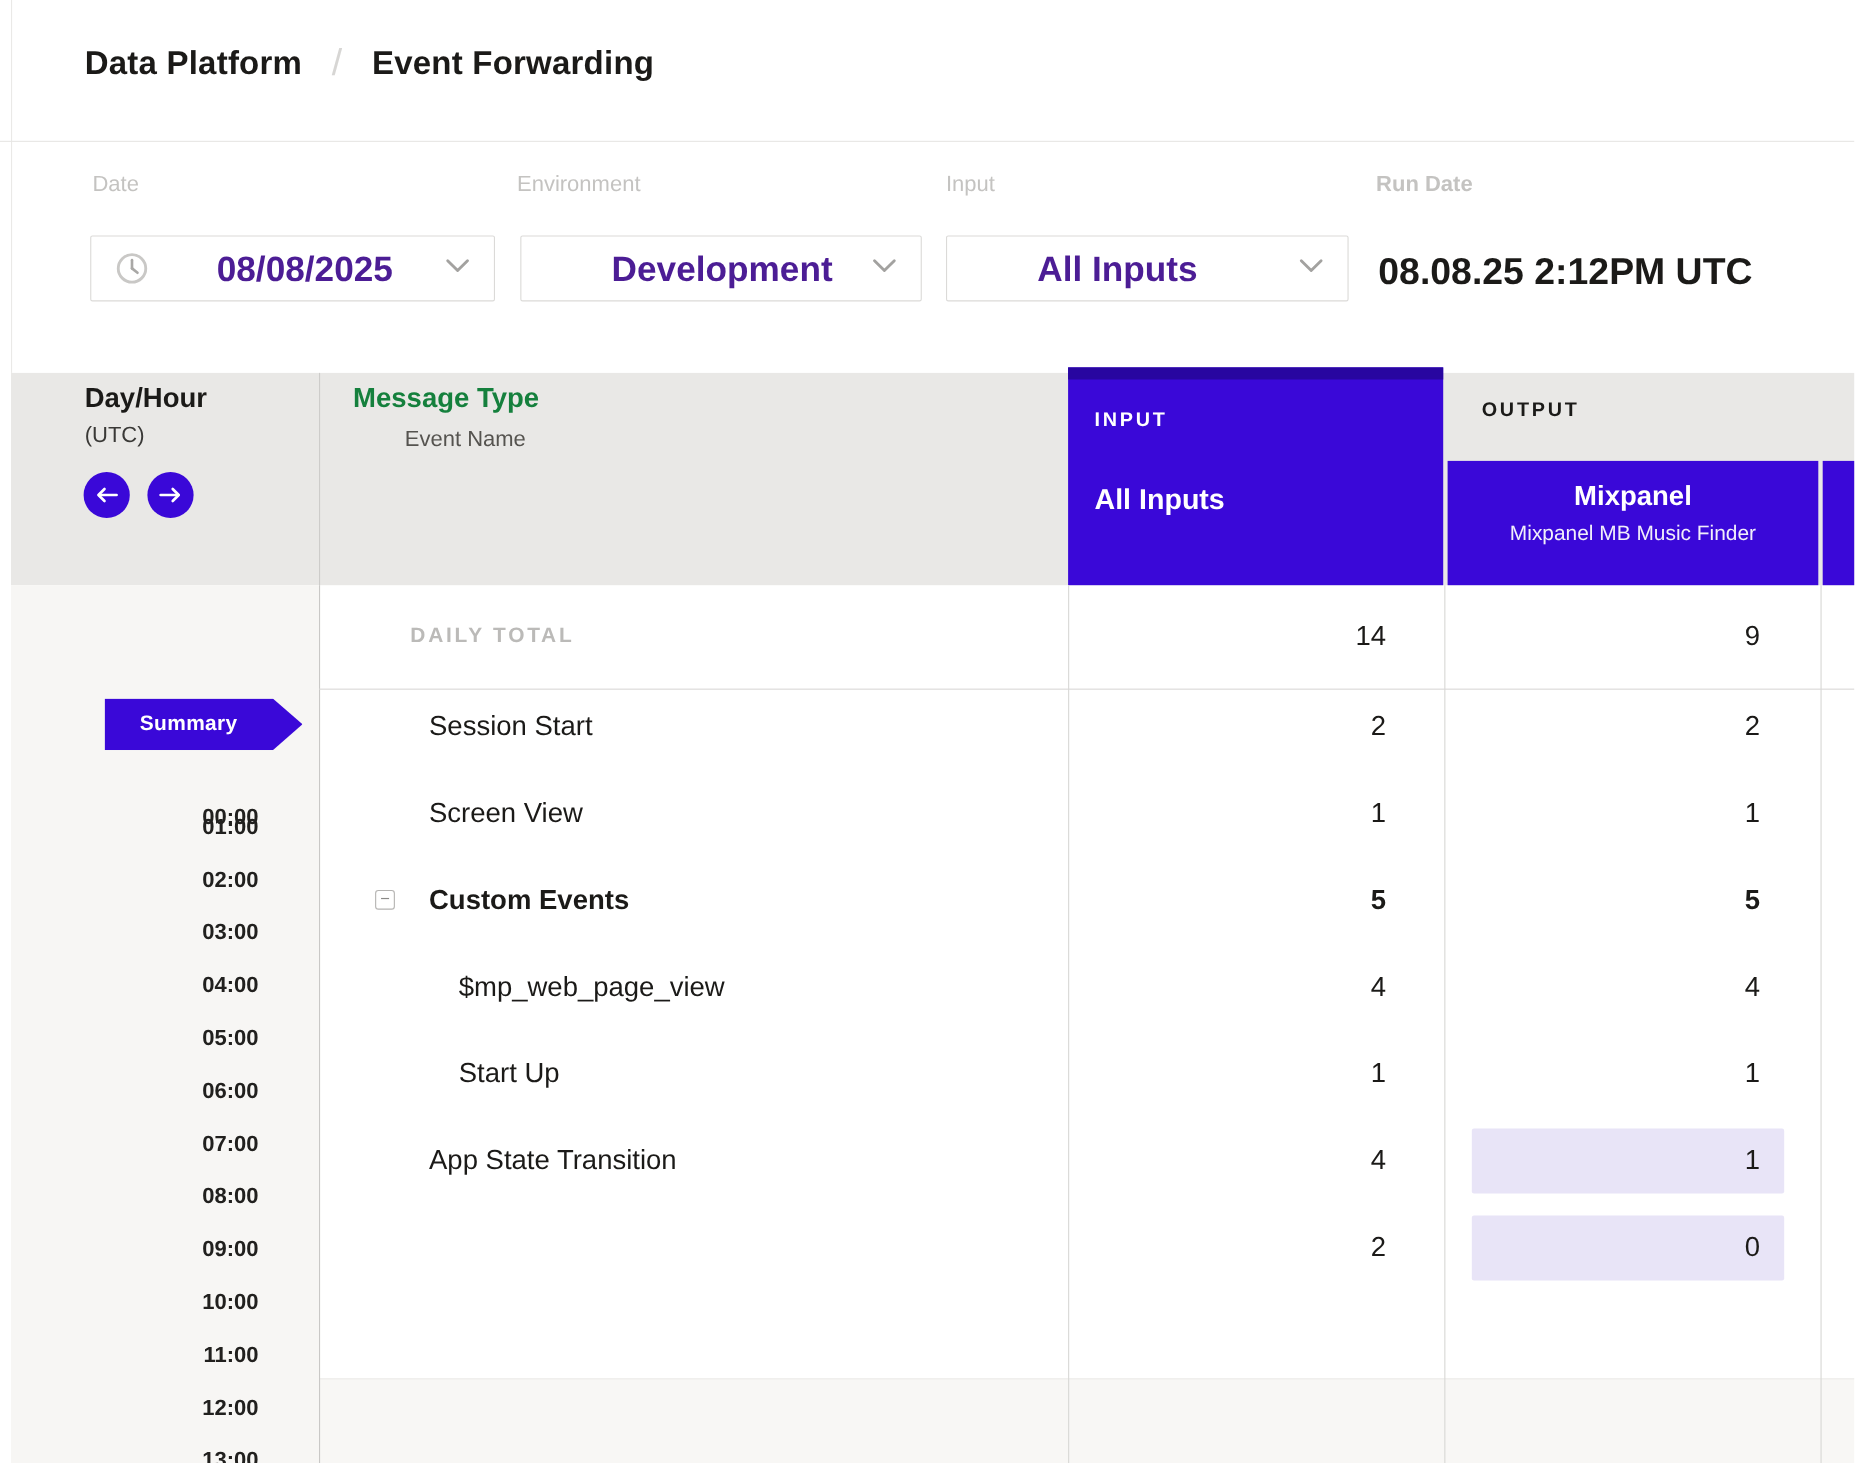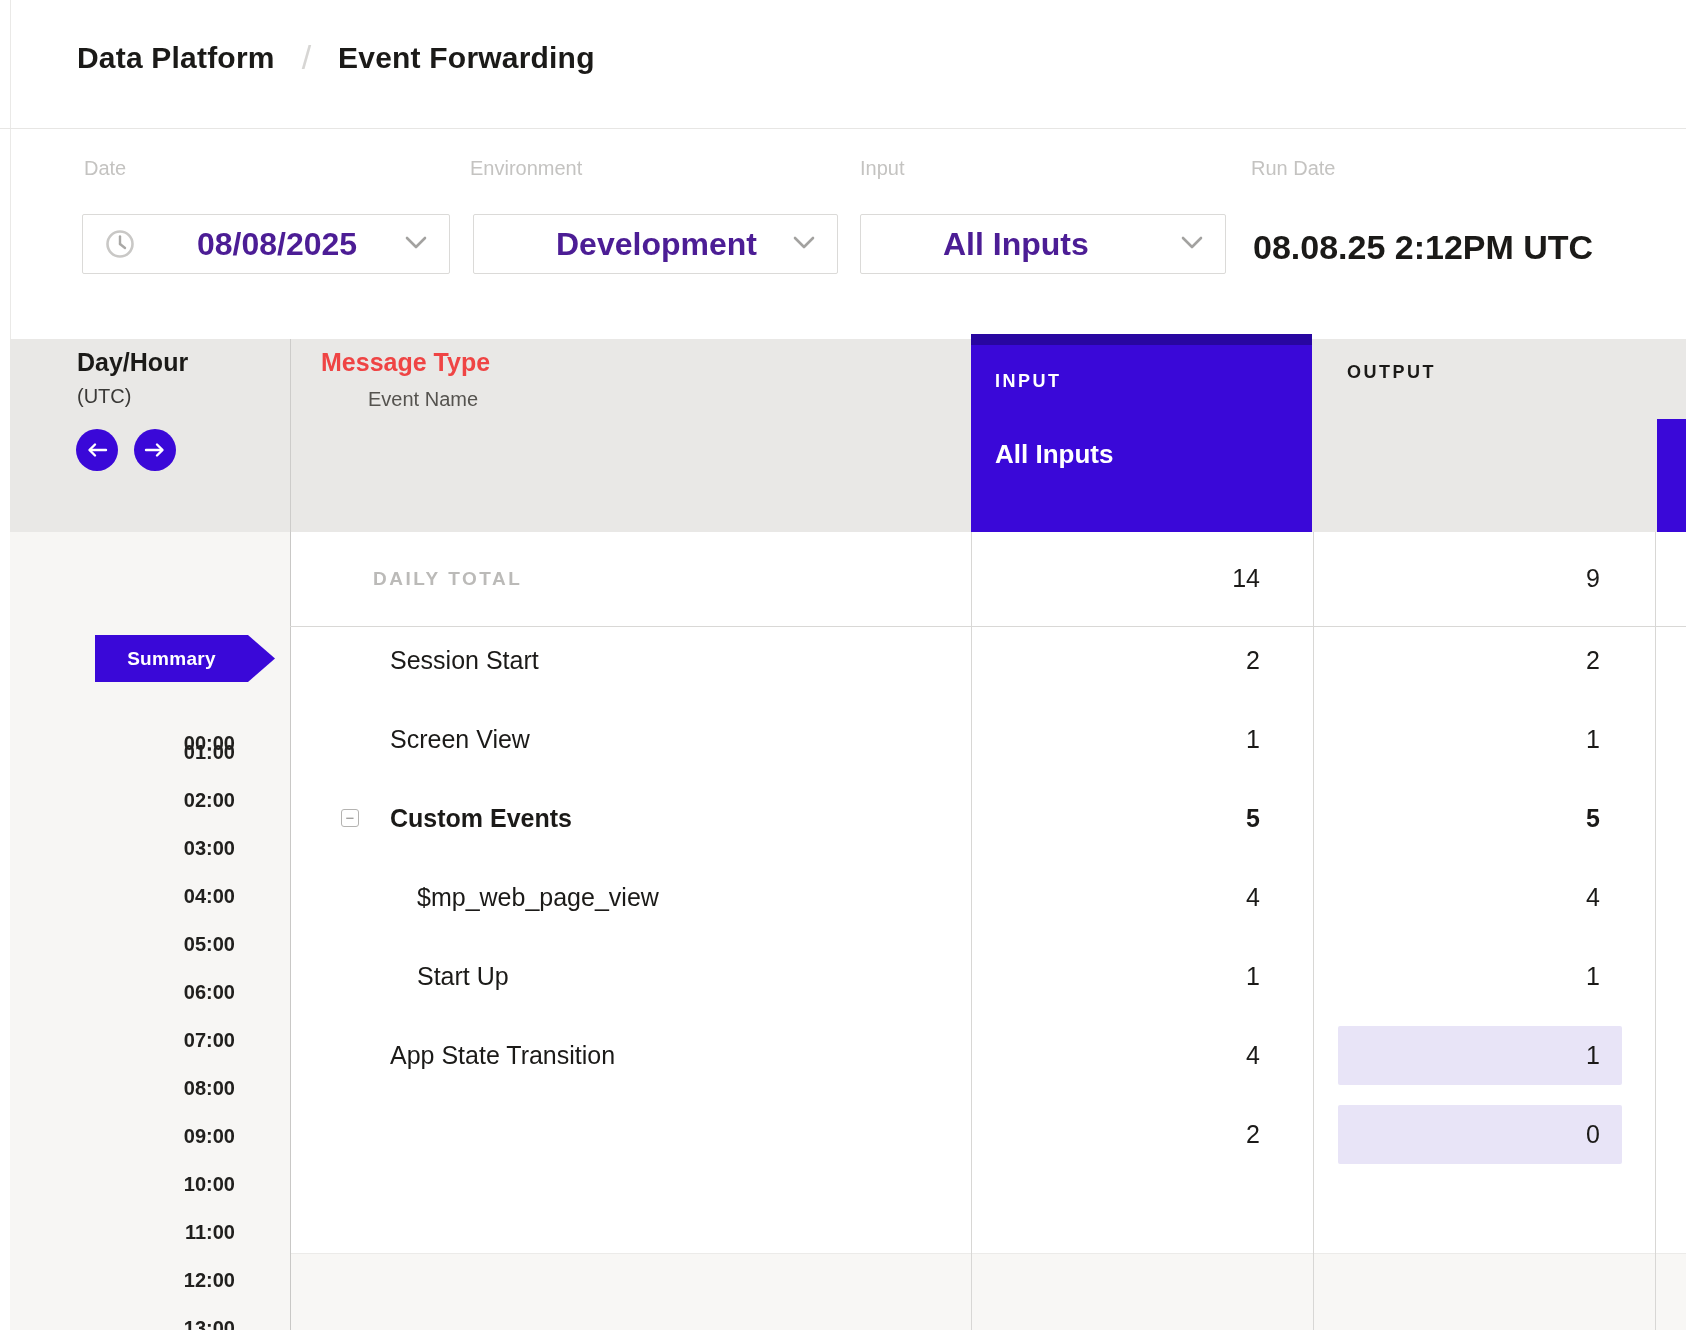--- a/index.html
+++ b/index.html
@@ -26,21 +26,21 @@
   .chev{margin-left:auto;flex:0 0 auto;}
   .rundate-value{position:absolute;left:1253px;top:228px;font-size:34px;font-weight:700;color:#1B1A18;}
 
   
   .band{position:absolute;left:10px;top:339px;width:1676px;height:193px;background:#E9E8E6;}
   .band-day-divider{position:absolute;left:290px;top:339px;width:1px;height:193px;background:#CDCCCA;}
   .dayhour-title{position:absolute;left:77px;top:348px;font-size:25px;font-weight:700;color:#1B1A18;}
   .dayhour-sub{position:absolute;left:77px;top:385px;font-size:20px;color:#3A3937;}
   .nav-btn{position:absolute;top:429px;width:42px;height:42px;border-radius:50%;background:var(--purple);color:#fff;display:flex;align-items:center;justify-content:center;cursor:pointer;}
   .nav-btn svg{display:block;}
-  .msgtype-title{position:absolute;left:321px;top:348px;font-size:25px;font-weight:700;color:#ef4444;}
+  .msgtype-title{position:absolute;left:321px;top:348px;font-size:25px;font-weight:700;color:#15803d;}
   .msgtype-sub{position:absolute;left:368px;top:388px;font-size:20px;color:#55534F;}
 
   .input-box{position:absolute;left:971px;top:334px;width:341px;height:198px;background:var(--purple);}
   .input-box .topstrip{width:100%;height:11px;background:var(--purple-dark);}
   .input-section-label{position:absolute;left:24px;top:37px;font-size:18px;font-weight:700;letter-spacing:2.5px;color:#fff;}
   .input-col-title{position:absolute;left:24px;top:105px;font-size:26px;font-weight:700;color:#fff;}
 
   .output-section-label{position:absolute;left:1347px;top:362px;font-size:18px;font-weight:700;letter-spacing:2.5px;color:#1B1A18;}
   .mixpanel-box{position:absolute;left:1316px;top:419px;width:337px;height:113px;background:var(--purple);text-align:center;}
   .mixpanel-title{position:absolute;left:0;width:100%;top:18px;font-size:25px;font-weight:700;color:#fff;}
@@ -90,21 +90,21 @@
   <div class="breadcrumb">
     <span class="crumb">Data Platform</span>
     <span class="crumb-sep">/</span>
     <span class="crumb">Event Forwarding</span>
   </div>
   <div class="header-divider"></div>
 
   <div class="filter-label" style="left:84px;">Date</div>
   <div class="filter-label" style="left:470px;">Environment</div>
   <div class="filter-label" style="left:860px;">Input</div>
-  <div class="filter-label" style="left:1251px;">Run Date</div>
+  <div class="filter-label" style="left:1251px;font-weight:bold;">Run Date</div>
 
   <div class="filter-box" style="left:82px;width:368px;padding:0 22px;">
     <span style="margin-right:14px;display:flex;">
       <svg width="30" height="30" viewBox="0 0 30 30">
           <circle cx="15" cy="15" r="12.5" fill="none" stroke="#C9C8C6" stroke-width="2.6"></circle>
           <line x1="15" y1="15" x2="15" y2="7.5" stroke="#A9A8A6" stroke-width="2.4" stroke-linecap="round"></line>
           <line x1="15" y1="15" x2="20" y2="19" stroke="#A9A8A6" stroke-width="2.4" stroke-linecap="round"></line>
         </svg>
     </span>
     <span class="filter-value">08/08/2025</span>
@@ -156,20 +156,24 @@
   <div class="msgtype-title">Message Type</div>
   <div class="msgtype-sub">Event Name</div>
 
   <div class="input-box">
     <div class="topstrip"></div>
     <div class="input-section-label">INPUT</div>
     <div class="input-col-title">All Inputs</div>
   </div>
 
   <div class="output-section-label">OUTPUT</div>
+  <div class="mixpanel-box">
+    <div class="mixpanel-title">Mixpanel</div>
+    <div class="mixpanel-sub">Mixpanel MB Music Finder</div>
+  </div>
   <div class="next-output-box"></div>
 
   <div class="day-col-bg"></div>
   <div class="bottom-gray"></div>
   <div class="vline v1"></div>
   <div class="vline v2"></div>
   <div class="vline v3"></div>
   <div class="vline v4"></div>
 
   <div class="dailytotal-row">

